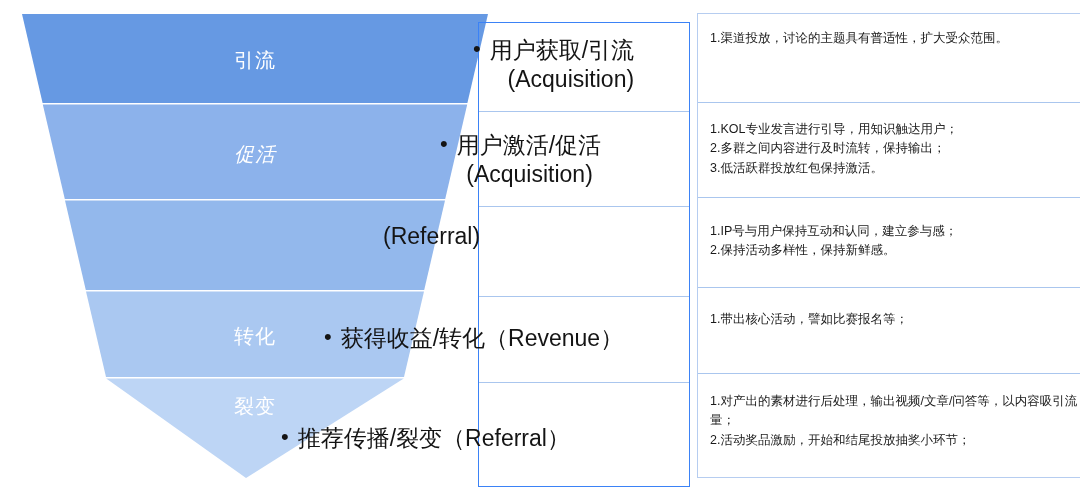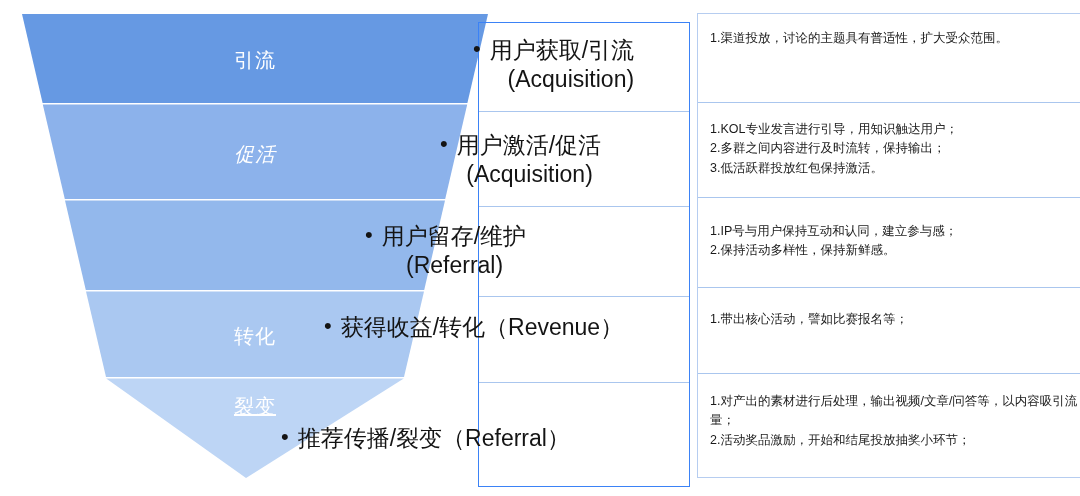--- a/index.html
+++ b/index.html
@@ -126,48 +126,47 @@
       <polygon points="57.0,200.5 437.0,200.5 416.2,290 77.8,290" fill="#93b8ec"></polygon>
 
       <polygon points="78.0,291.5 416.0,291.5 396.0,377 98.0,377" fill="#aac8f1"></polygon>
 
       <polygon points="98.2,378.5 395.8,378.5 238,478" fill="#bdd5f5"></polygon>
     </svg>
 
     <div class="funnel-label" style="left:0; top:47px; width:494px;">引流</div>
     <div class="funnel-label" style="left:0; top:141px; width:494px;font-style:italic;">促活</div>
     <div class="funnel-label" style="left:0; top:323px; width:494px;">转化</div>
-    <div class="funnel-label" style="left:0; top:393px; width:494px;text-decoration:underline;">裂变</div>
+    <div class="funnel-label" style="left:0; top:393px; width:494px;">裂变</div>
   </div>
 
   <div id="mid-table">
 
     <div class="mid-row" style="top:0; height:89px;">
       <div class="mid-inner" style="left:-6px; top:13px; text-align:left;">
         <div><span class="bullet-dot">•</span><span>用户获取/引流</span></div>
         <div style="text-align:right; padding-left:18px;"><span>(Acquisition)</span></div>
       </div>
     </div>
 
     <div class="mid-row" style="top:89px; height:95px;">
       <div class="mid-inner" style="left:-39px; top:19px; text-align:left;">
         <div><span class="bullet-dot">•</span><span>用户激活/促活</span></div>
         <div style="text-align:center; padding-left:18px;"><span>(Acquisition)</span></div>
       </div>
     </div>
 
     <div class="mid-row" style="top:184px; height:90px;">
       <div class="mid-inner" style="left:-114px; top:15px; text-align:left;">
-        <div><span class="bullet-dot">•</span><span>用户留存/维护</span></div>
         <div style="text-align:center; padding-left:18px;"><span>(Referral)</span></div>
       </div>
     </div>
 
     <div class="mid-row" style="top:274px; height:86px;">
-      <div class="mid-inner" style="left:-155px; top:16px; text-align:left;">
+      <div class="mid-inner" style="left:-155px; top:27px; text-align:left;">
         <div><span class="bullet-dot">•</span><span>获得收益/转化</span><span>（Revenue）</span></div>
       </div>
     </div>
 
     <div class="mid-row last" style="top:376px; height:103px;">
       <div class="mid-inner" style="left:-198px; top:25px; text-align:left;">
         <div><span class="bullet-dot">•</span><span>推荐传播/裂变</span><span>（Referral）</span></div>
       </div>
     </div>
   </div>

